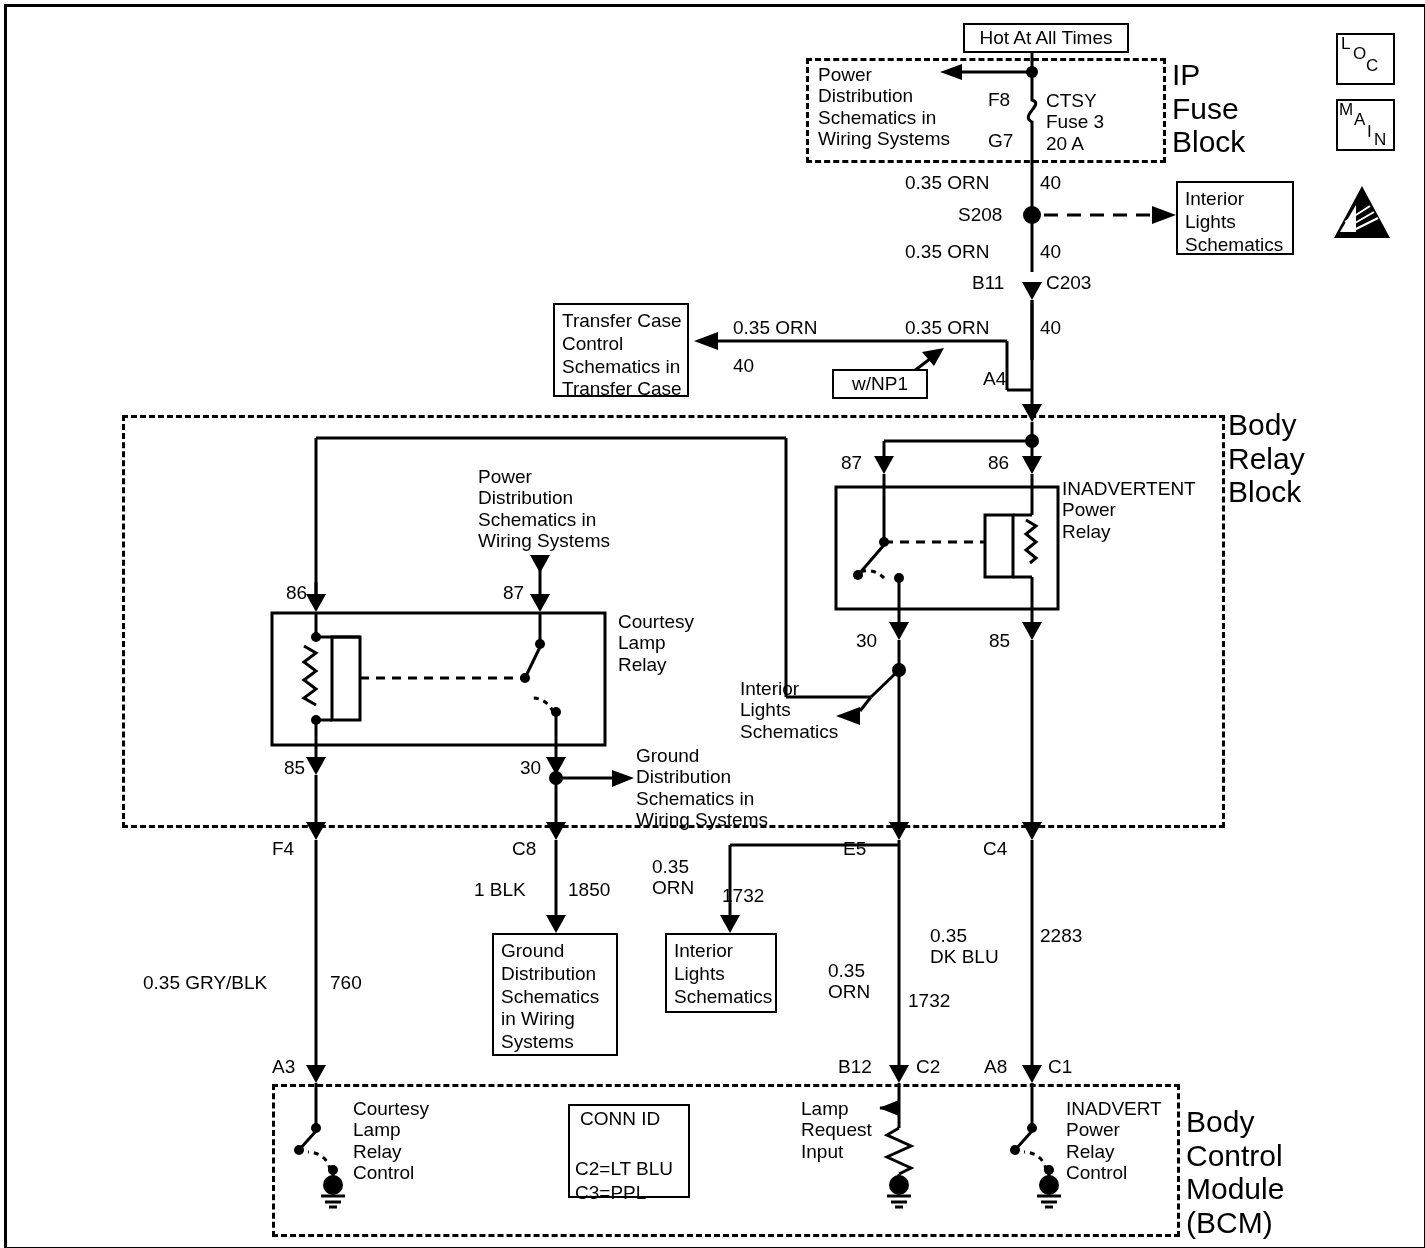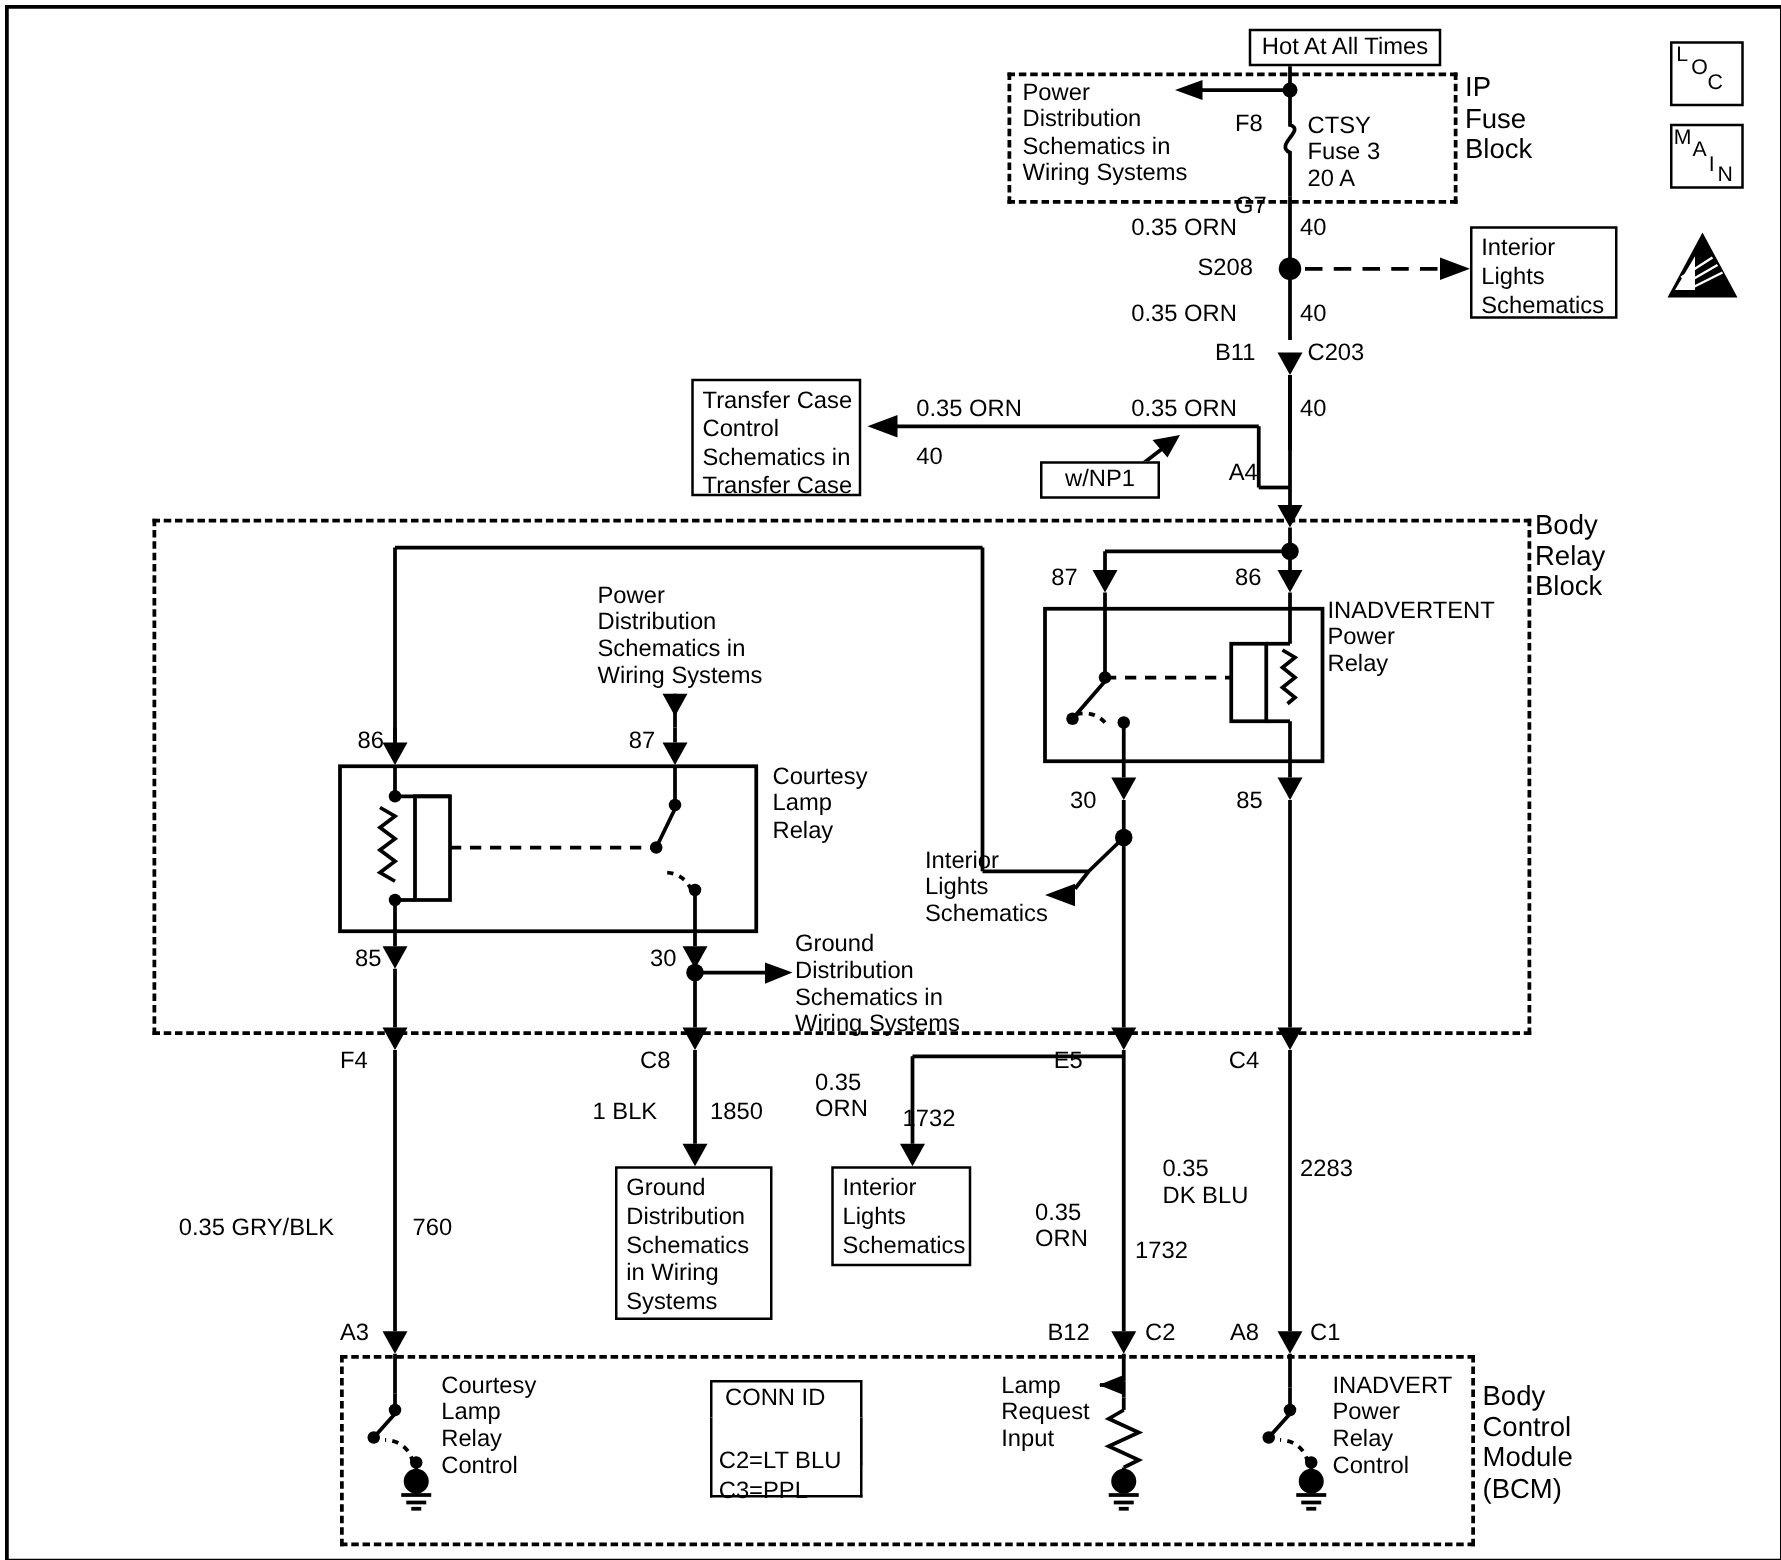--- a/index.html
+++ b/index.html
@@ -1,48 +1,48 @@
 <!DOCTYPE html>
 <html><head>
 <meta charset="utf-8">
 <style>
   html,body{margin:0;padding:0;background:#fff;}
   body{font-family:"Liberation Sans", sans-serif;}
   #stage{position:relative;width:1425px;height:1248px;background:#fff;overflow:hidden;}
   .lbl{position:absolute;font-size:19px;color:#000;line-height:1.12;white-space:pre;}
   .lbl.sm{font-size:17px;}
-  .lbl.big{font-size:22px;}
+  .lbl.big{font-size:30px;}
   .box{position:absolute;border:2px solid #000;background:#fff;}
   .dash{position:absolute;border:3px dashed #000;background:transparent;}
   .boxed{position:absolute;border:2px solid #000;background:#fff;display:flex;align-items:center;justify-content:center;text-align:center;font-size:19px;line-height:1.15;padding:3px 6px;box-sizing:border-box;}
   .txtbox{position:absolute;border:2px solid #000;background:#fff;font-size:19px;line-height:1.2;padding:5px 7px;box-sizing:border-box;white-space:pre;}
   svg{position:absolute;left:0;top:0;overflow:visible;}
 </style>
 </head>
 <body>
 
 <div id="stage">
 
   <div class="box" style="left:4px;top:4px;width:1417px;height:1240px;border-width:3px;"></div>
 
-  <div class="boxed" style="left:963px;top:23px;width:154px;height:30px;margin-left:36px;">
+  <div class="boxed" style="left:963px;top:23px;width:166px;height:30px;">
       <span>Hot At All Times</span>
     </div>
 
   <div class="dash" style="left:806px;top:58px;width:354px;height:99px;"></div>
   <div class="lbl big" style="left:1172px;top:58px;">IP
 Fuse
 Block</div>
 
   <div class="lbl" style="left:818px;top:64px;">Power
 Distribution
 Schematics in
 Wiring Systems</div>
   <div class="lbl" style="left:988px;top:89px;">F8</div>
-  <div class="lbl" style="left:988px;top:130px;margin-top:24px;">G7</div>
+  <div class="lbl" style="left:988px;top:130px;">G7</div>
   <div class="lbl" style="left:1046px;top:90px;">CTSY
 Fuse 3
 20 A</div>
 
   <div class="box" style="left:1336px;top:33px;width:55px;height:48px;"></div>
   <div class="lbl sm" style="left:1341px;top:34px;">L</div>
   <div class="lbl sm" style="left:1353px;top:44px;">O</div>
   <div class="lbl sm" style="left:1366px;top:56px;">C</div>
 
   <div class="box" style="left:1336px;top:99px;width:55px;height:48px;"></div>

